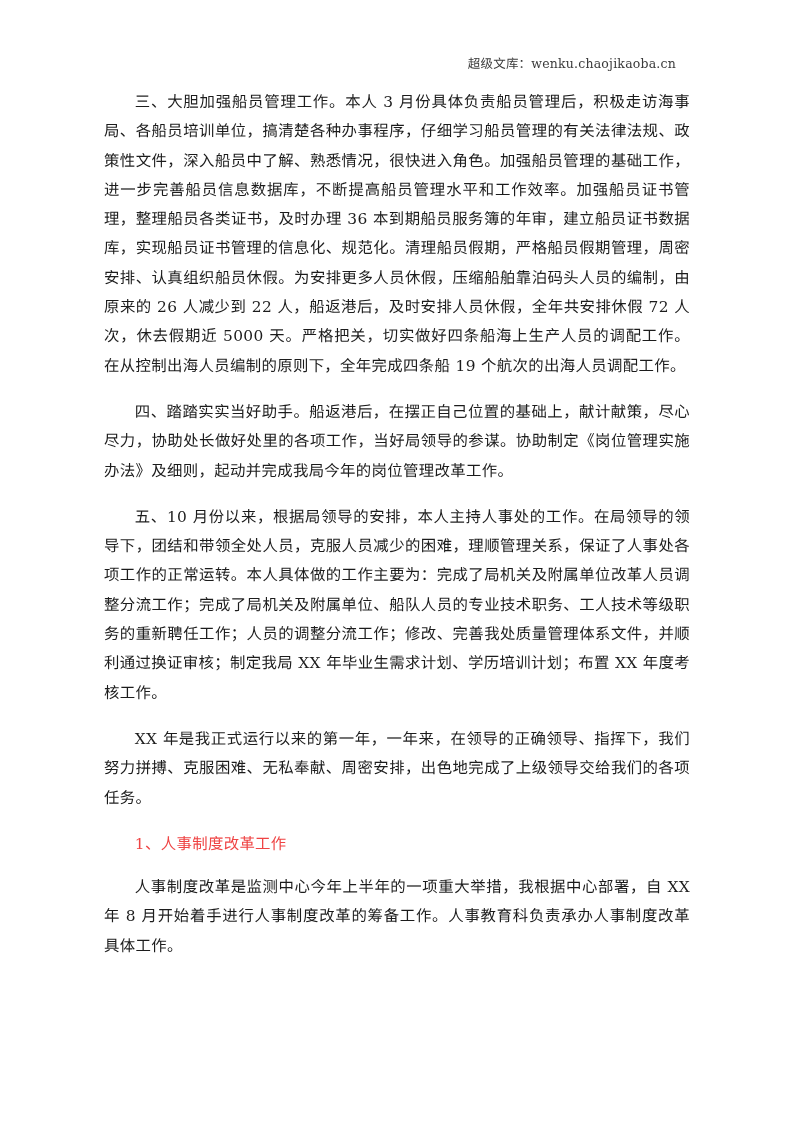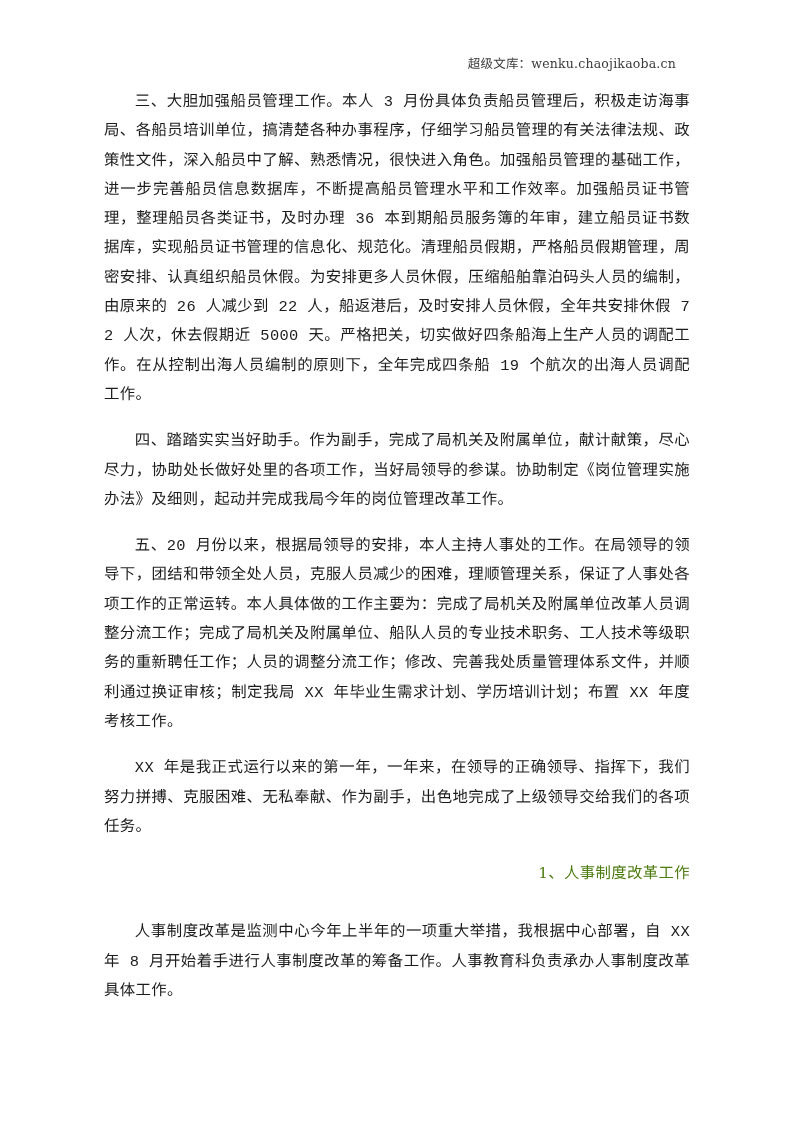--- a/index.html
+++ b/index.html
@@ -42,48 +42,47 @@
   p.para {
     margin: 0 0 17px 0;
     font-size: 15.4px;
     line-height: 29.3px;
     text-align: justify;
     text-justify: inter-ideograph;
     text-indent: 2em;
     letter-spacing: 0.35px;
     color: #1c1c1c;
     word-break: break-all;
-    font-family: Liberation Mono, monospace;
   }
   p.subhead {
-    margin: 0 0 30px 0;
+    margin: 0 0 14px 0;
     font-size: 15.4px;
     line-height: 29.3px;
     text-indent: 2em;
     letter-spacing: 0.35px;
-    color: #4d7c0f;
-    text-align: right;
+    color: #ef4444;
+    text-align: left;
   }
 </style>
 </head>
 <body>
 
 <div class="page">
 
   <div class="doc-header">超级文库：wenku.chaojikaoba.cn</div>
 
   <div class="doc-body">
 
     <p class="para">三、大胆加强船员管理工作。本人 3 月份具体负责船员管理后，积极走访海事局、各船员培训单位，搞清楚各种办事程序，仔细学习船员管理的有关法律法规、政策性文件，深入船员中了解、熟悉情况，很快进入角色。加强船员管理的基础工作，进一步完善船员信息数据库，不断提高船员管理水平和工作效率。加强船员证书管理，整理船员各类证书，及时办理 36 本到期船员服务簿的年审，建立船员证书数据库，实现船员证书管理的信息化、规范化。清理船员假期，严格船员假期管理，周密安排、认真组织船员休假。为安排更多人员休假，压缩船舶靠泊码头人员的编制，由原来的 26 人减少到 22 人，船返港后，及时安排人员休假，全年共安排休假 72 人次，休去假期近 5000 天。严格把关，切实做好四条船海上生产人员的调配工作。在从控制出海人员编制的原则下，全年完成四条船 19 个航次的出海人员调配工作。</p>
 
-    <p class="para">四、踏踏实实当好助手。作为副手，完成了局机关及附属单位，献计献策，尽心尽力，协助处长做好处里的各项工作，当好局领导的参谋。协助制定《岗位管理实施办法》及细则，起动并完成我局今年的岗位管理改革工作。</p>
+    <p class="para">四、踏踏实实当好助手。船返港后，在摆正自己位置的基础上，献计献策，尽心尽力，协助处长做好处里的各项工作，当好局领导的参谋。协助制定《岗位管理实施办法》及细则，起动并完成我局今年的岗位管理改革工作。</p>
 
-    <p class="para">五、20 月份以来，根据局领导的安排，本人主持人事处的工作。在局领导的领导下，团结和带领全处人员，克服人员减少的困难，理顺管理关系，保证了人事处各项工作的正常运转。本人具体做的工作主要为：完成了局机关及附属单位改革人员调整分流工作；完成了局机关及附属单位、船队人员的专业技术职务、工人技术等级职务的重新聘任工作；人员的调整分流工作；修改、完善我处质量管理体系文件，并顺利通过换证审核；制定我局 XX 年毕业生需求计划、学历培训计划；布置 XX 年度考核工作。</p>
+    <p class="para">五、10 月份以来，根据局领导的安排，本人主持人事处的工作。在局领导的领导下，团结和带领全处人员，克服人员减少的困难，理顺管理关系，保证了人事处各项工作的正常运转。本人具体做的工作主要为：完成了局机关及附属单位改革人员调整分流工作；完成了局机关及附属单位、船队人员的专业技术职务、工人技术等级职务的重新聘任工作；人员的调整分流工作；修改、完善我处质量管理体系文件，并顺利通过换证审核；制定我局 XX 年毕业生需求计划、学历培训计划；布置 XX 年度考核工作。</p>
 
-    <p class="para">XX 年是我正式运行以来的第一年，一年来，在领导的正确领导、指挥下，我们努力拼搏、克服困难、无私奉献、作为副手，出色地完成了上级领导交给我们的各项任务。</p>
+    <p class="para">XX 年是我正式运行以来的第一年，一年来，在领导的正确领导、指挥下，我们努力拼搏、克服困难、无私奉献、周密安排，出色地完成了上级领导交给我们的各项任务。</p>
 
 
     <p class="subhead">1、人事制度改革工作</p>
 
     <p class="para">人事制度改革是监测中心今年上半年的一项重大举措，我根据中心部署，自 XX 年 8 月开始着手进行人事制度改革的筹备工作。人事教育科负责承办人事制度改革具体工作。</p>
 
   </div>
 
 </div>
 

